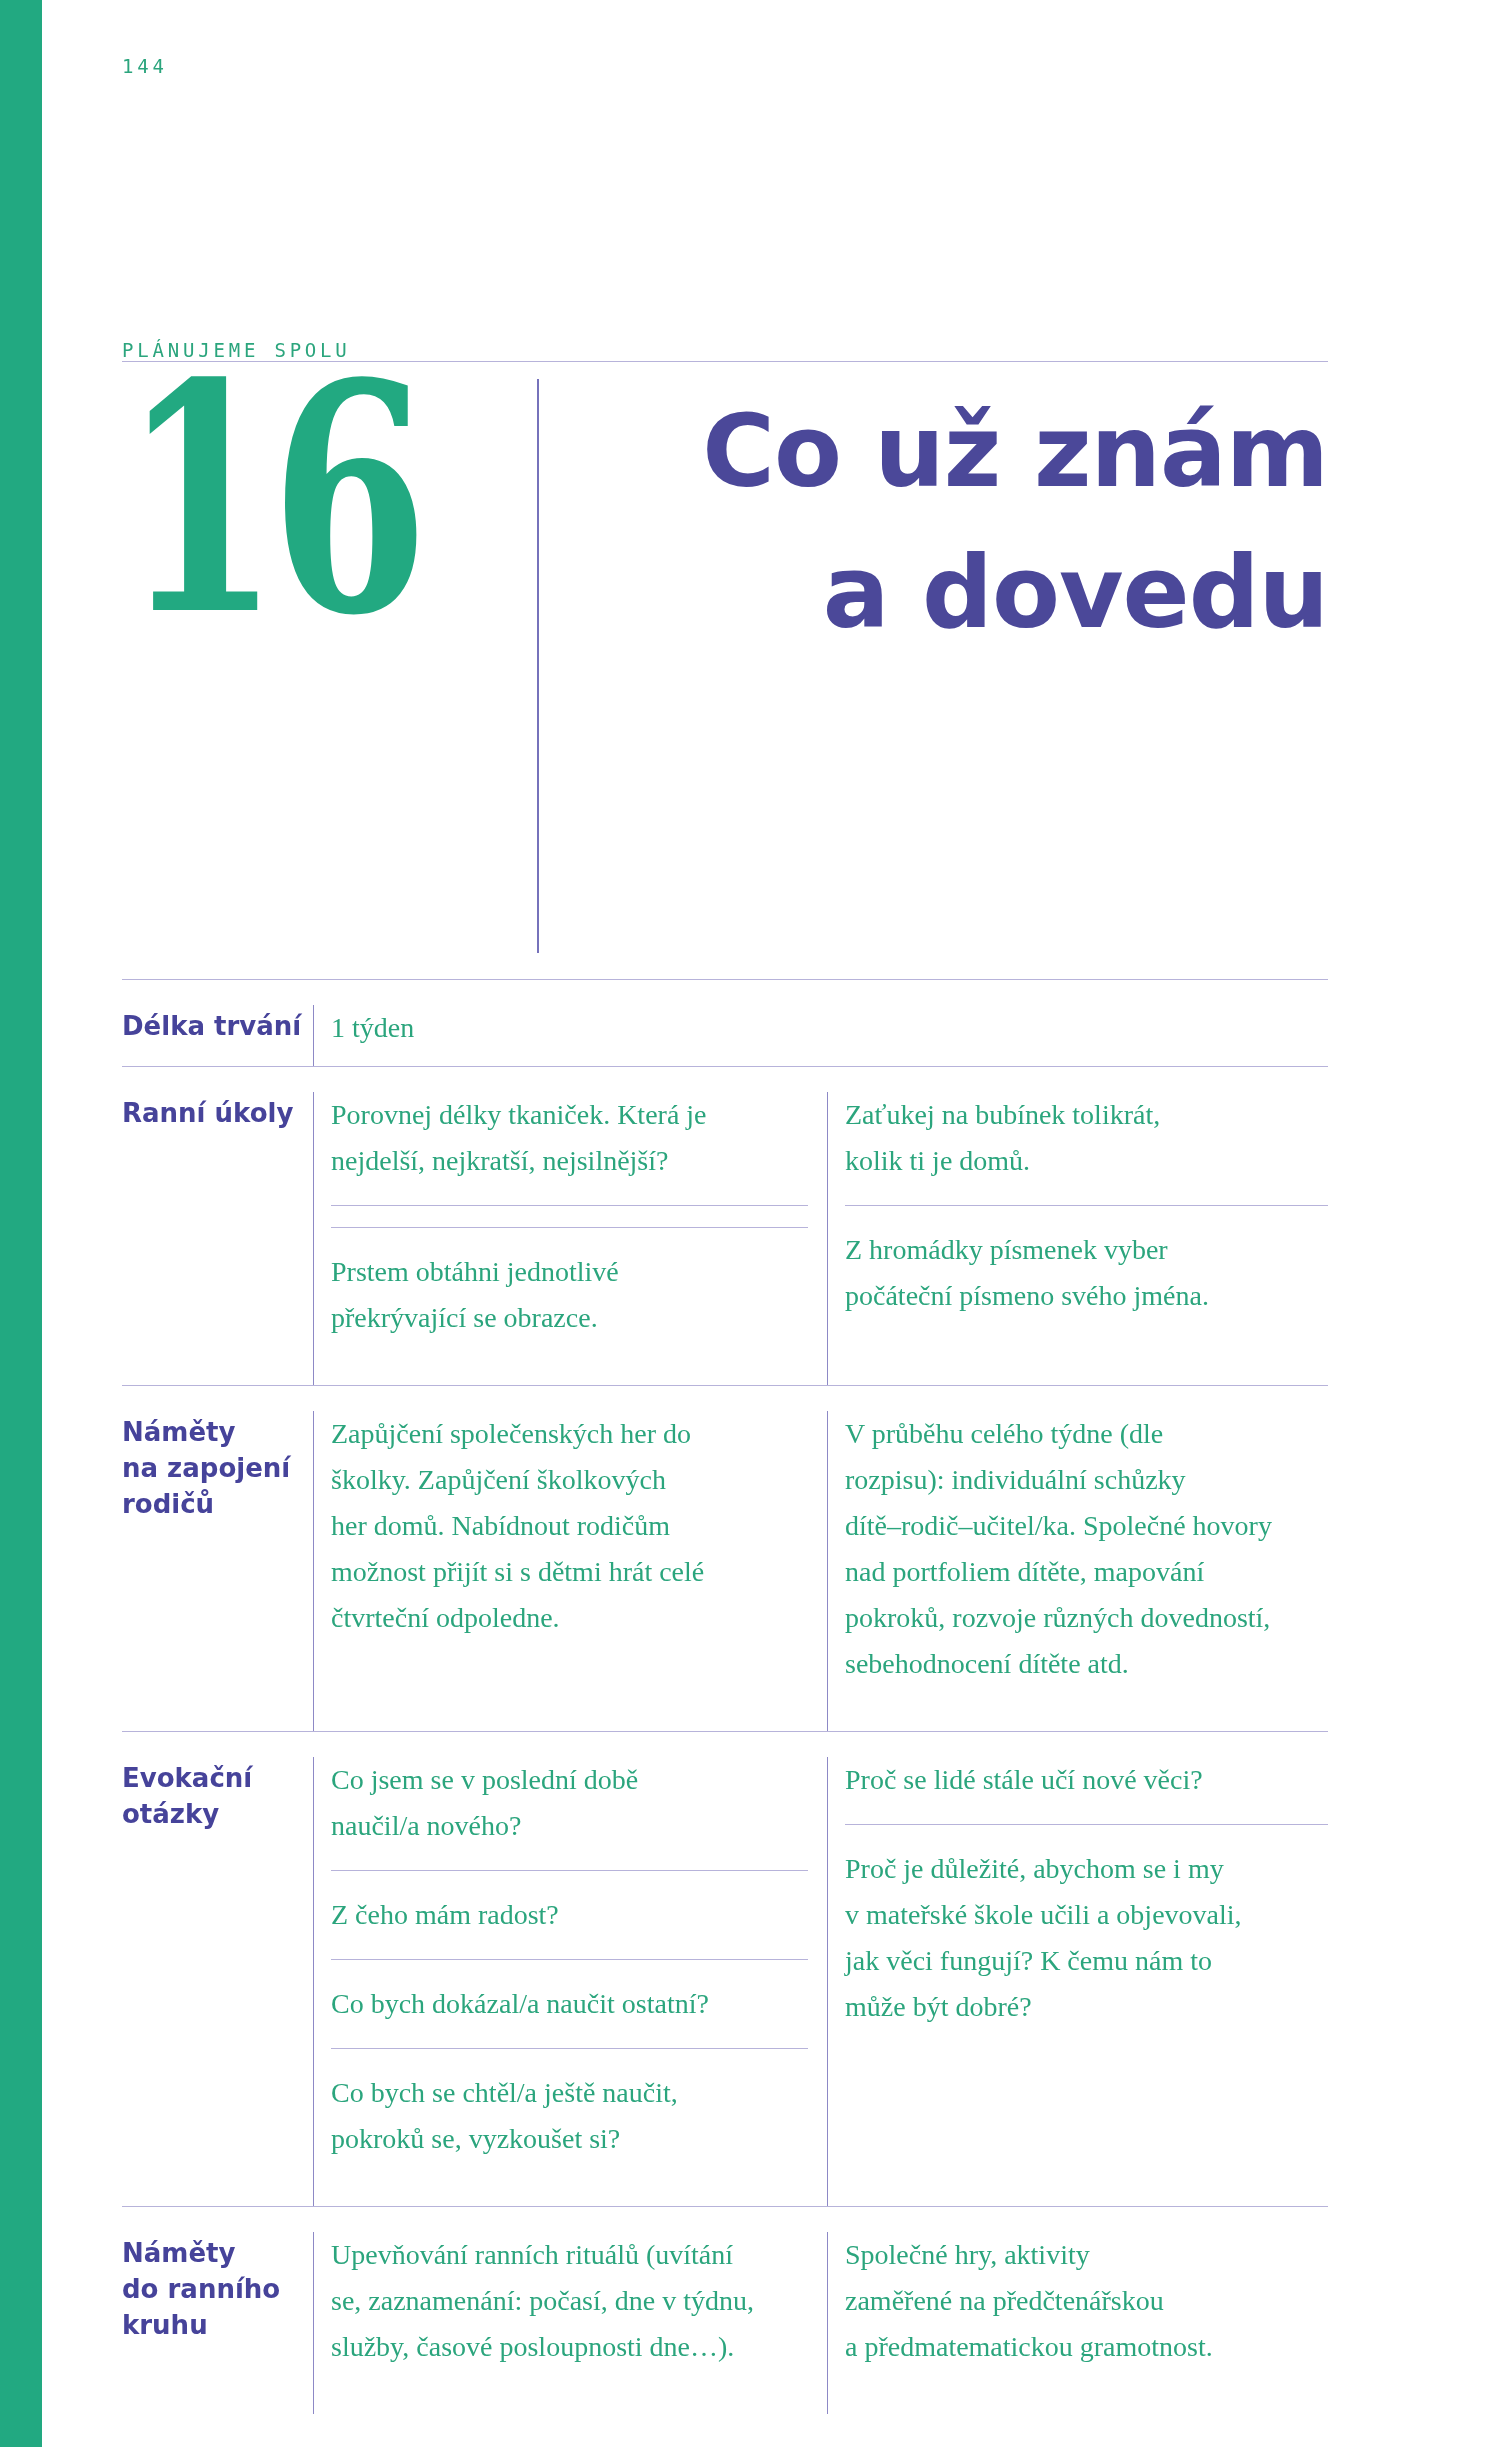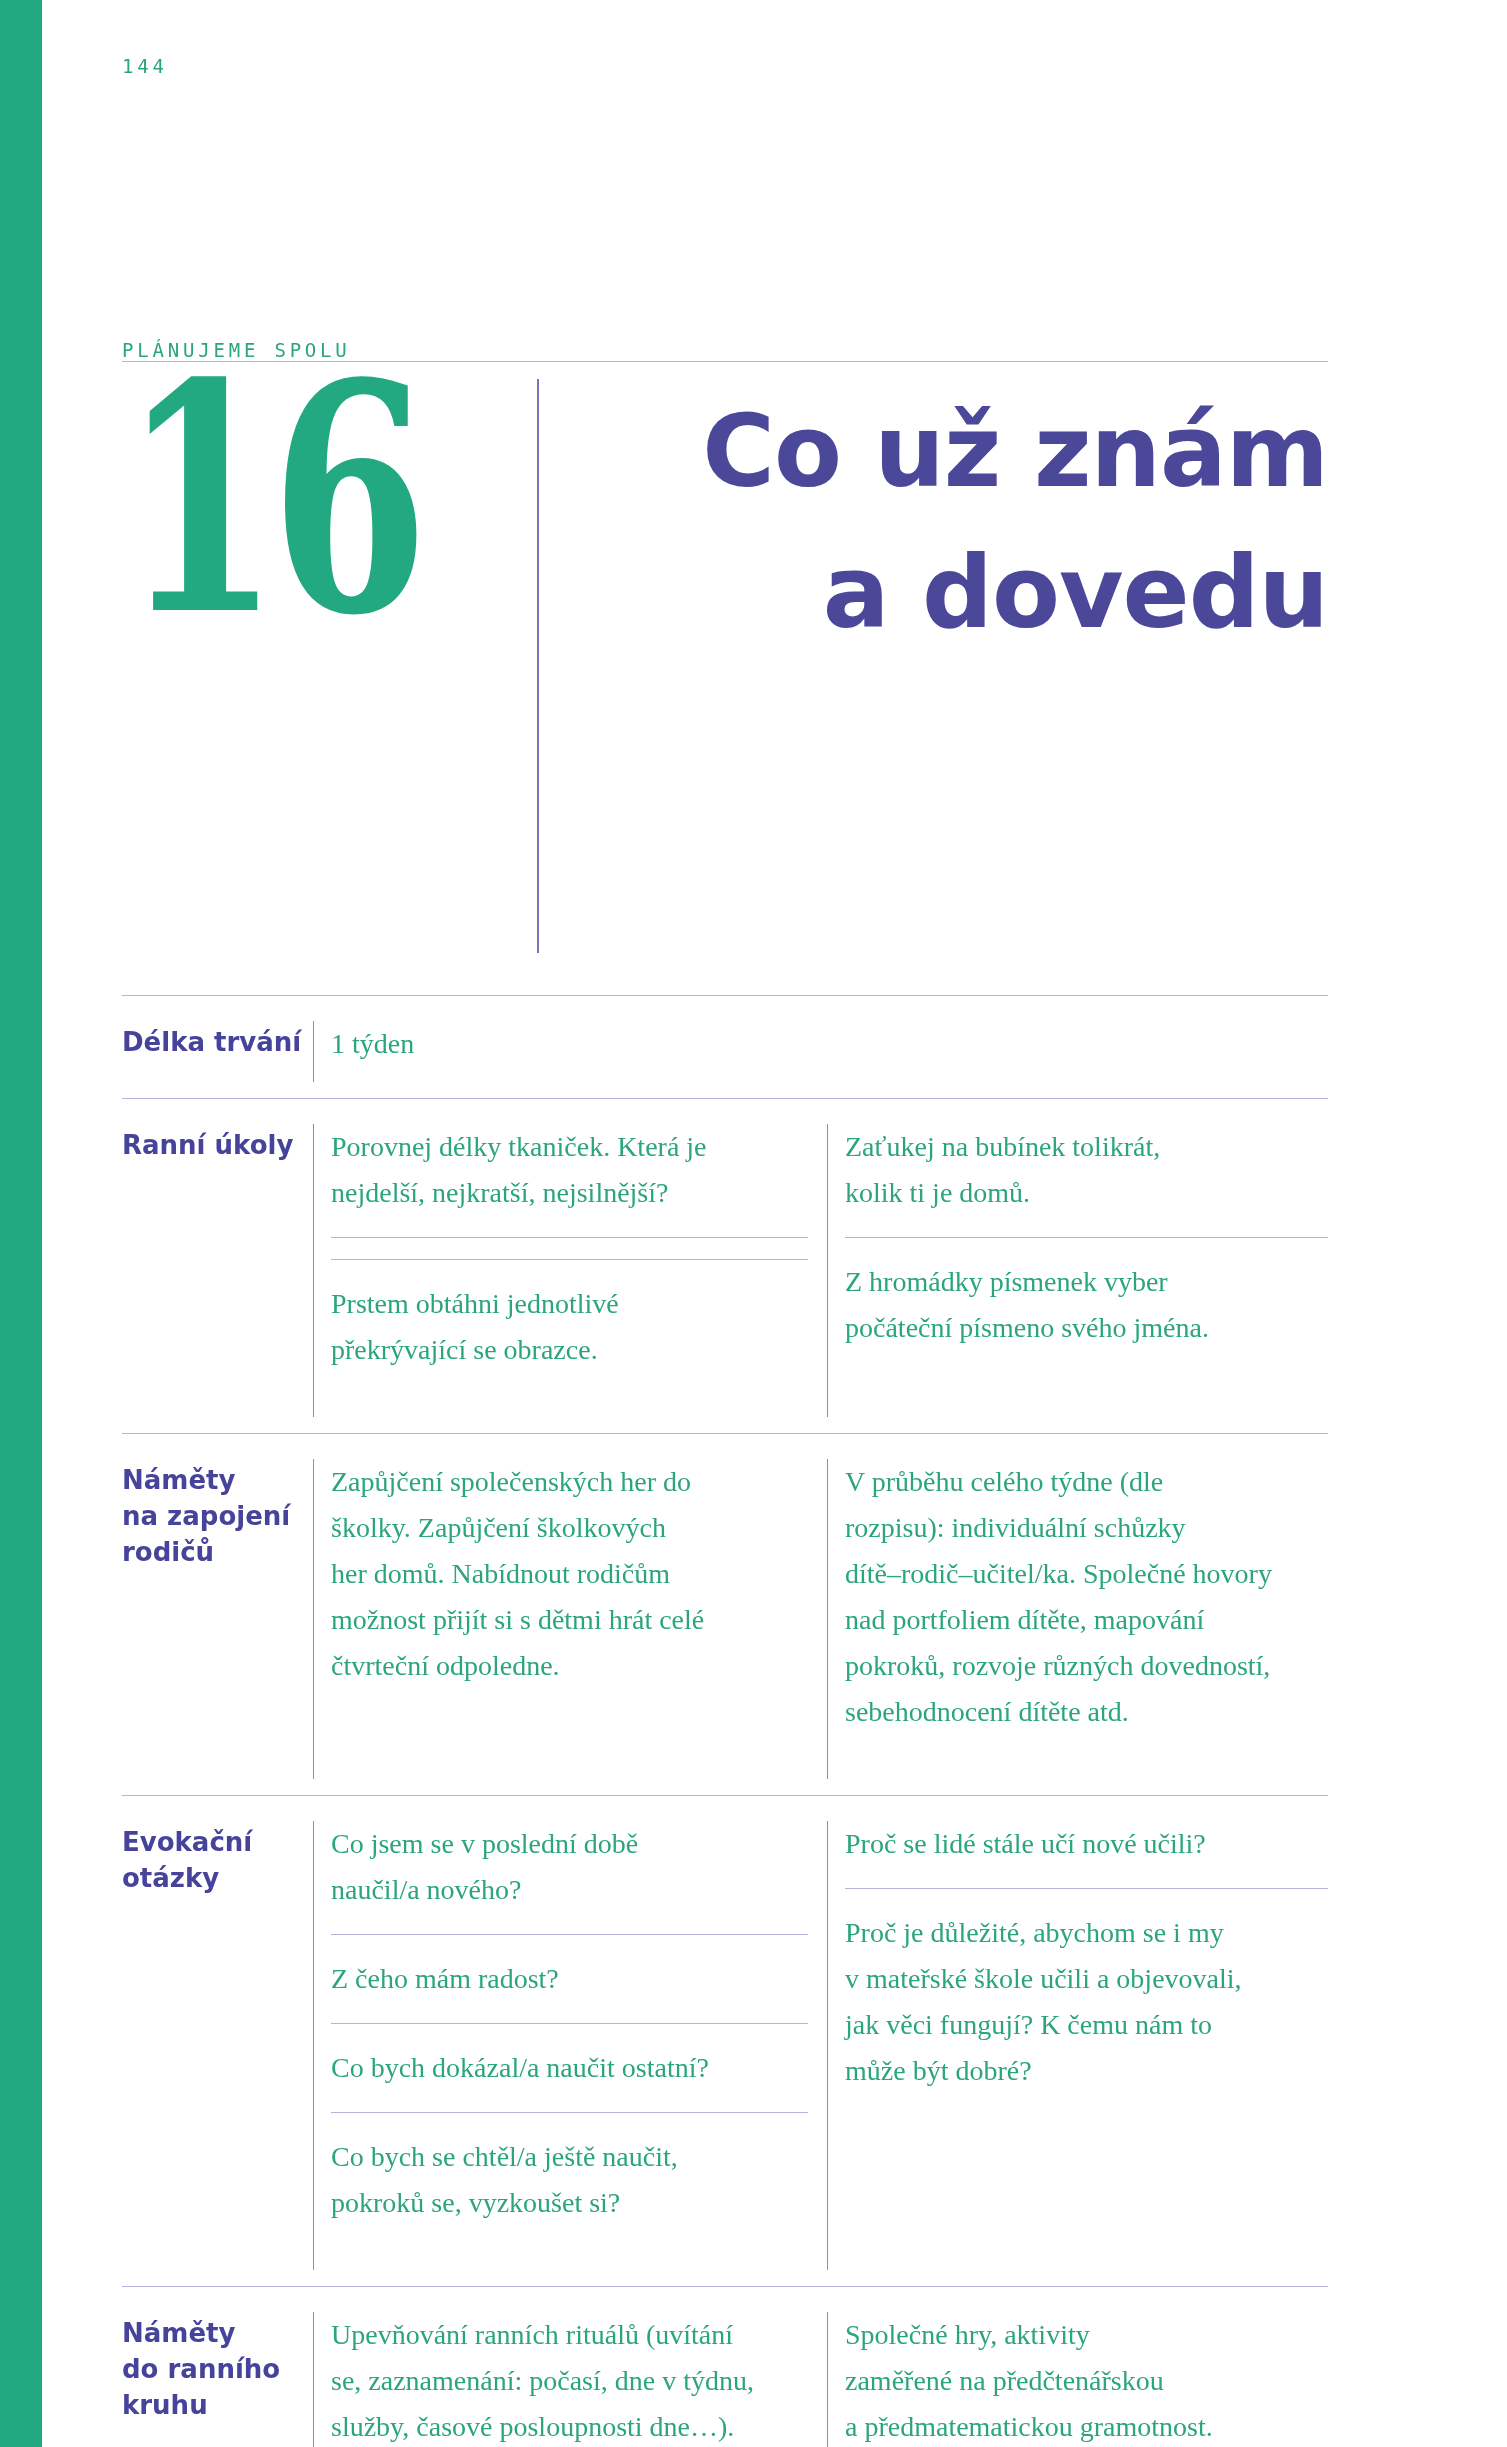--- a/index.html
+++ b/index.html
@@ -71,21 +71,20 @@
     white-space:pre;
     letter-spacing:-1px;
   }
   
   .row{
     border-top:1px solid #b7b3da;
     display:grid;
     grid-template-columns:191px 495px 19px 501px;
     padding-top:25px;
     box-sizing:border-box;
-    margin-top:16px;
   }
   .label{
     font-weight:bold;
     font-size:26px;
     line-height:36px;
     color:#46439a;
     white-space:pre;
     padding-top:2.9px;
   }
   .col{
@@ -188,21 +187,21 @@
         <div class="sep"></div>
         <div class="item">Z čeho mám radost?</div>
         <div class="sep"></div>
         <div class="item">Co bych dokázal/a naučit ostatní?</div>
         <div class="sep"></div>
         <div class="item">Co bych se chtěl/a ještě naučit,
 pokroků se, vyzkoušet si?</div>
       </div>
       <div class="gut"></div>
       <div class="col">
-        <div class="item">Proč se lidé stále učí nové učili?</div>
+        <div class="item">Proč se lidé stále učí nové věci?</div>
         <div class="sep"></div>
         <div class="item">Proč je důležité, abychom se i my
 v mateřské škole učili a objevovali,
 jak věci fungují? K čemu nám to
 může být dobré?</div>
       </div>
     </section>
 
     <section class="row">
       <div class="label">Náměty

